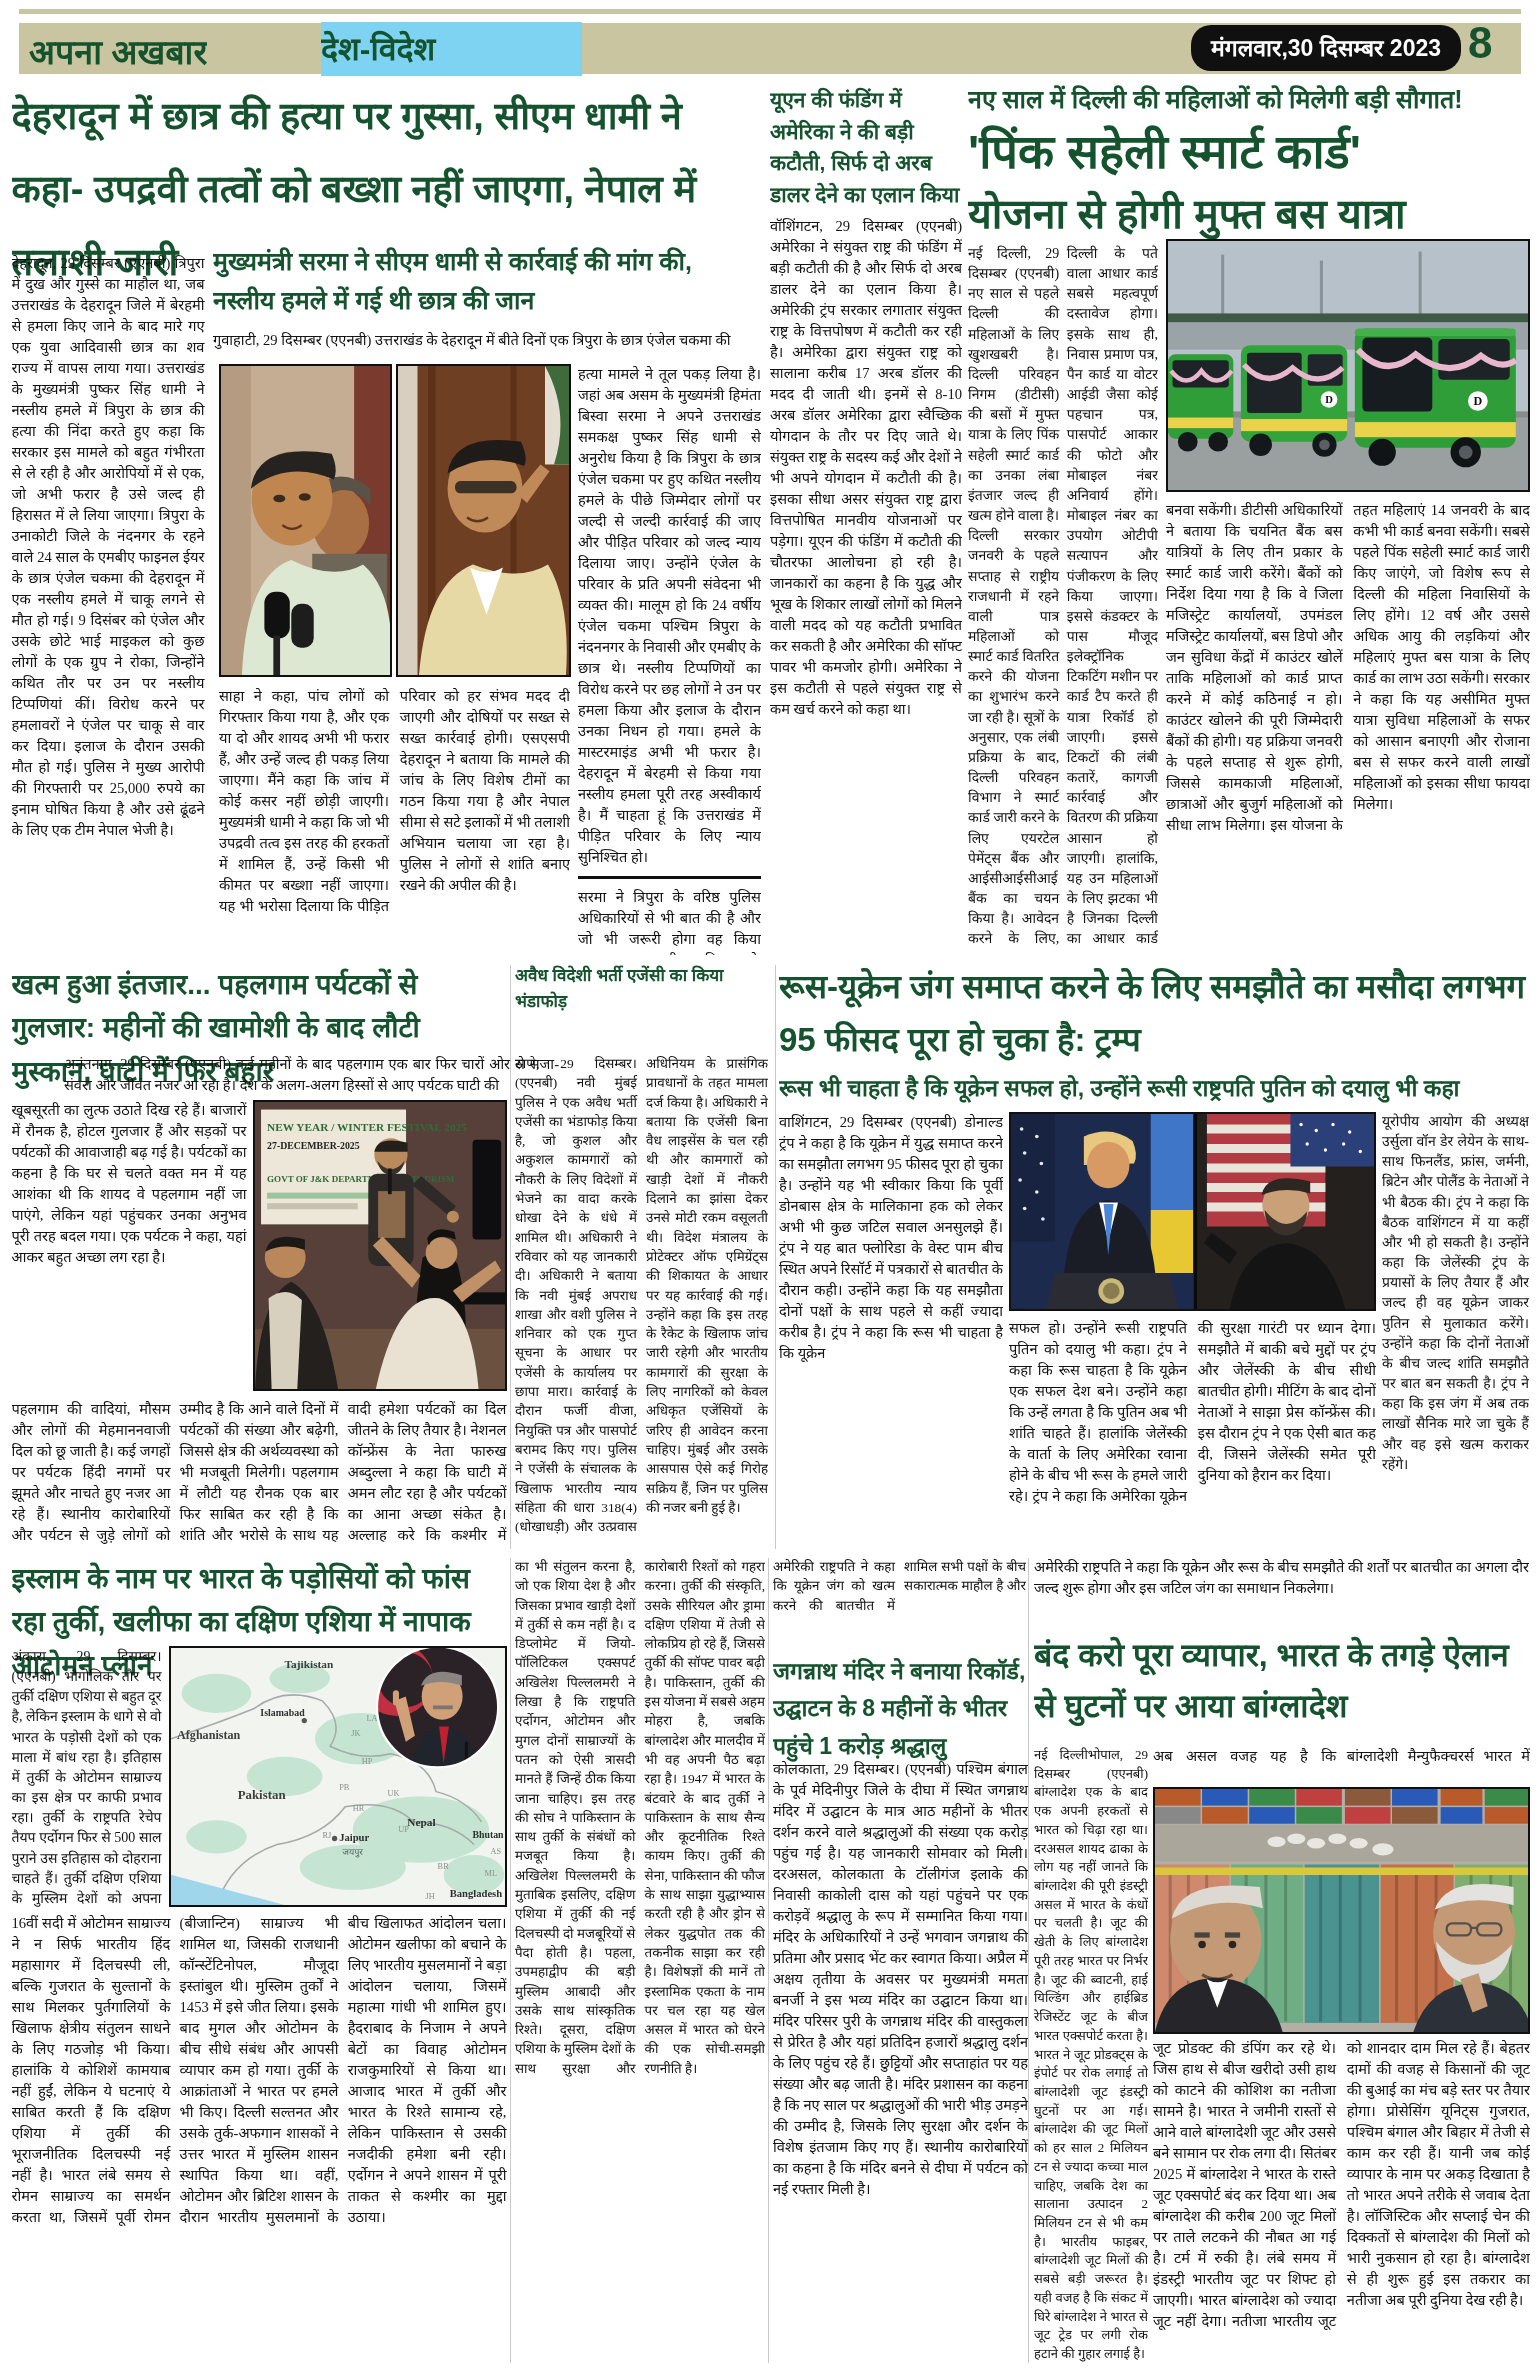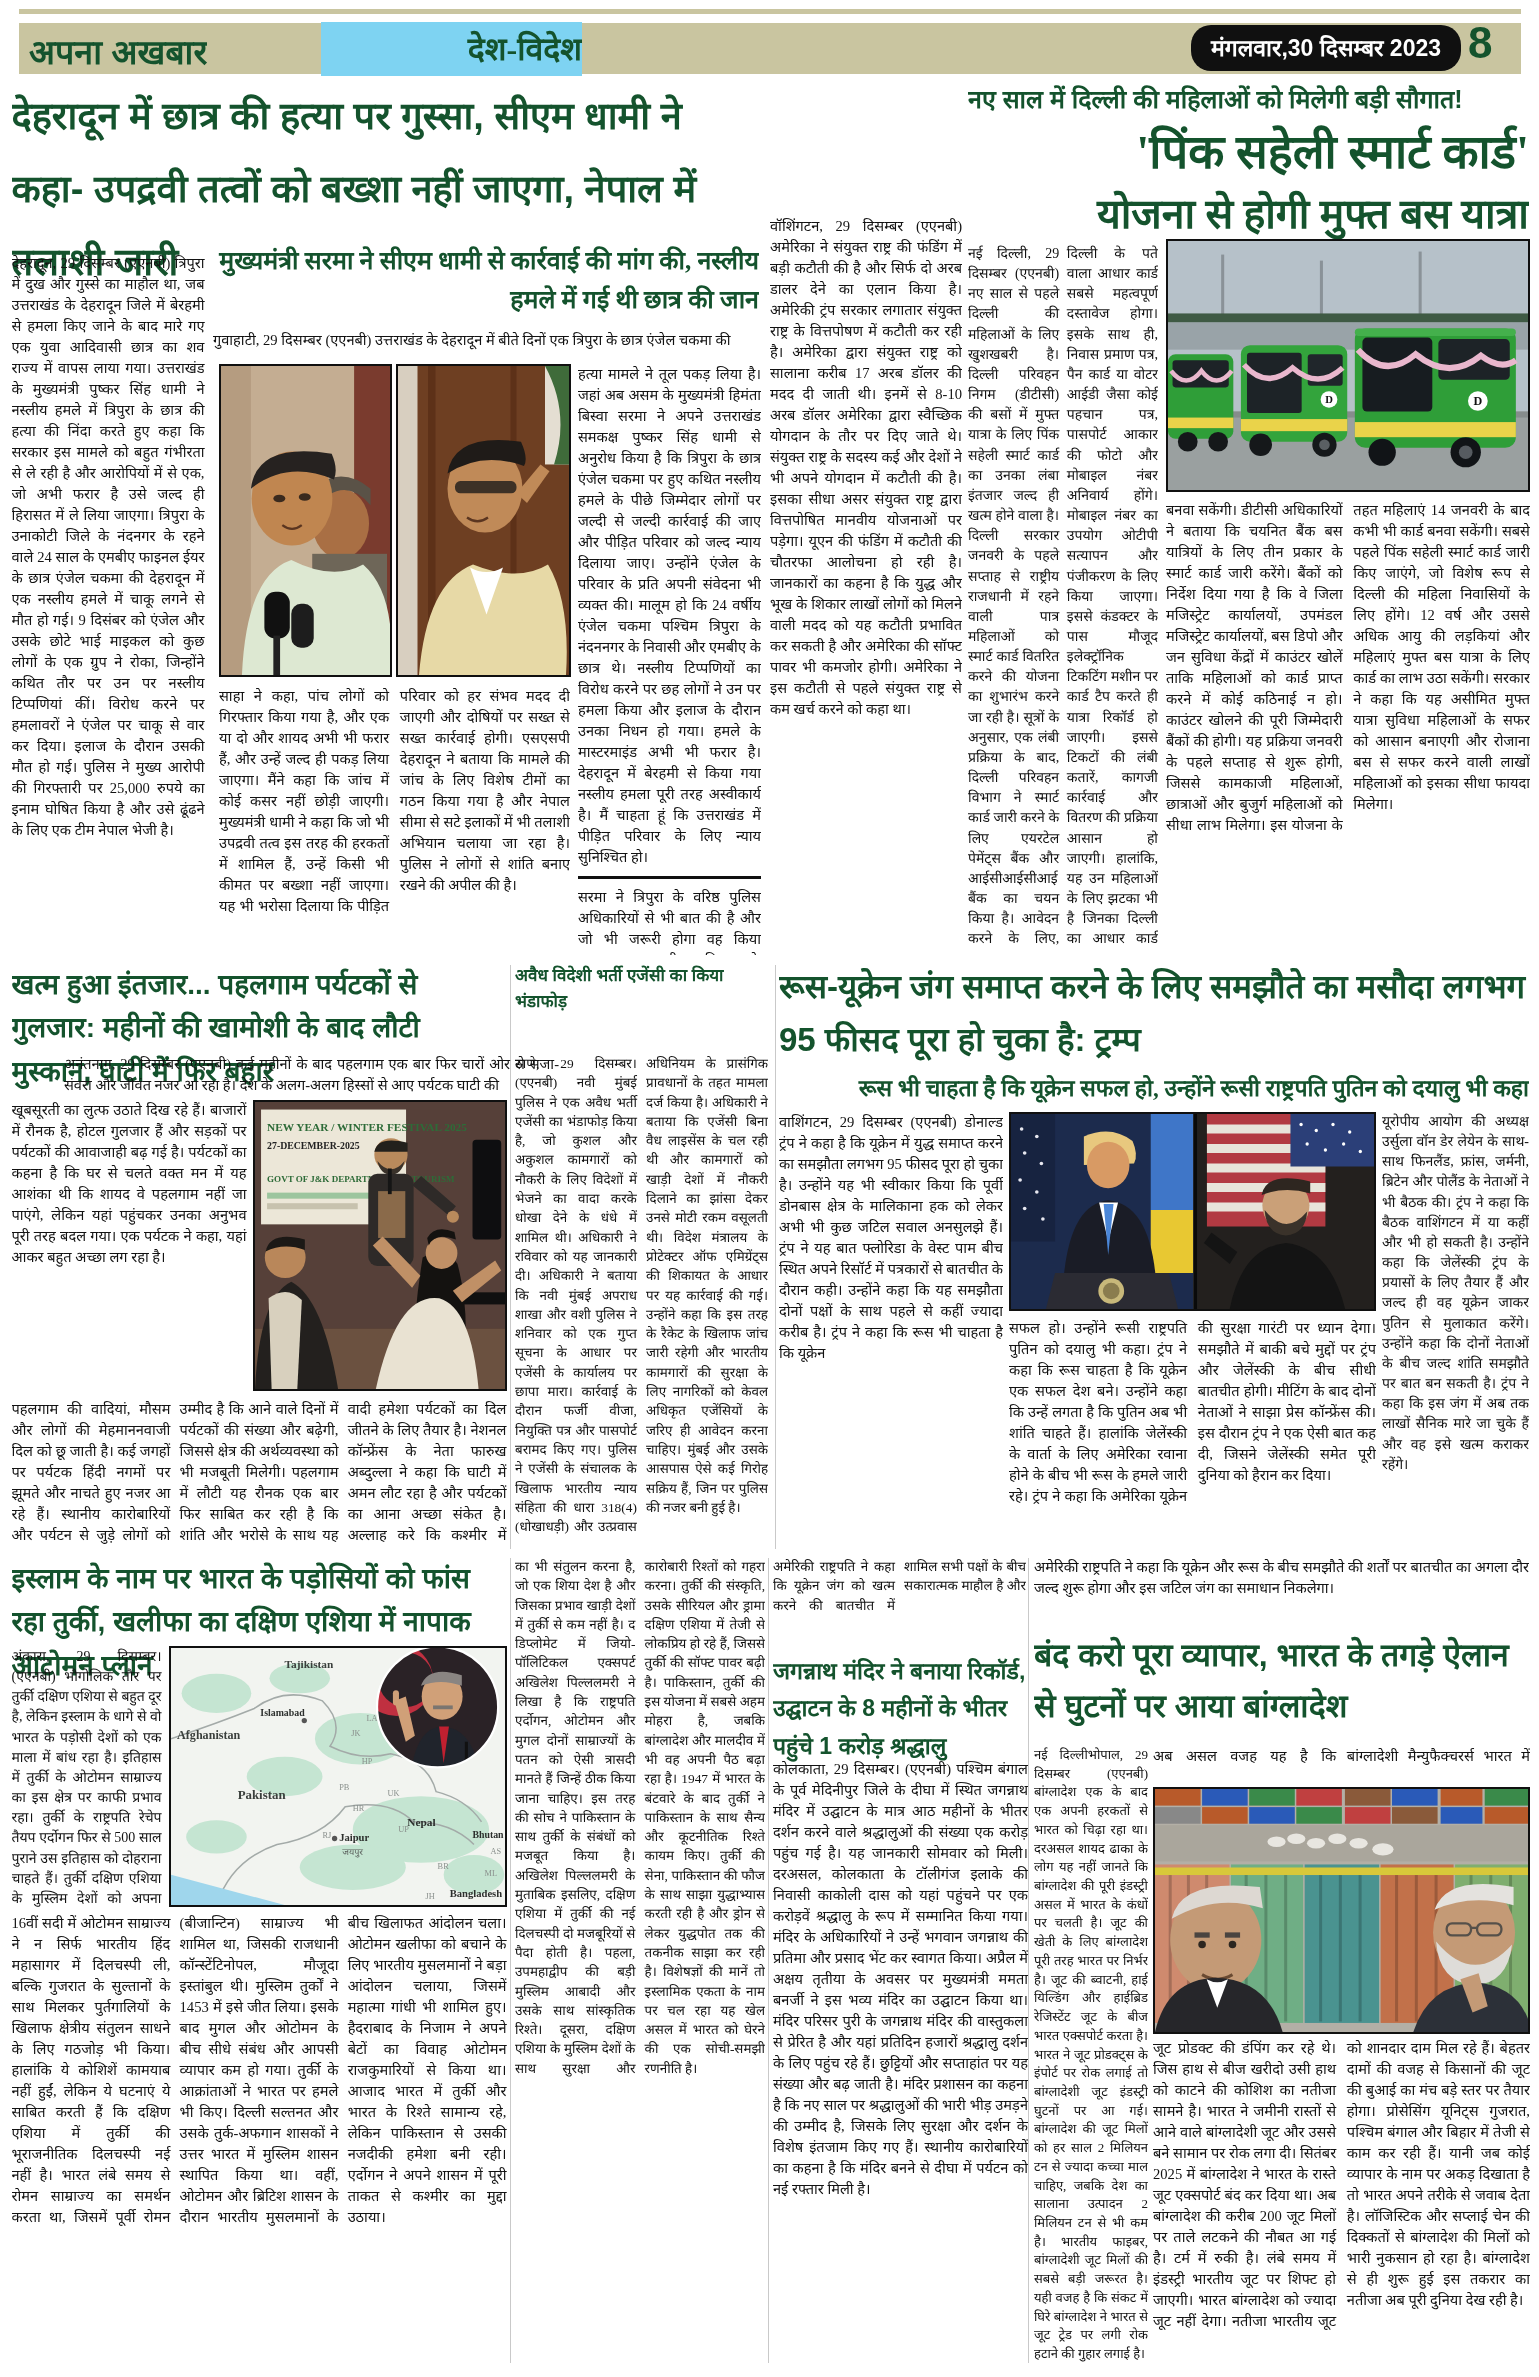--- a/index.html
+++ b/index.html
@@ -3,21 +3,21 @@
 <meta charset="utf-8">
 <style>
   html,body{margin:0;padding:0;background:#ffffff;}
   #page{position:relative;width:1540px;height:2377px;background:#ffffff;overflow:hidden;
         font-family:"Liberation Serif","DejaVu Serif",serif;color:#121212;}
   .abs{position:absolute;box-sizing:border-box;}
   .body{font-size:14.6px;line-height:1.44;text-align:justify;overflow:hidden;word-break:break-word;}
   .cols2{column-count:2;column-gap:10.7px;}
   .cols3{column-count:3;column-gap:9.2px;}
   .hl{font-family:"Liberation Sans","DejaVu Sans",sans-serif;font-weight:bold;color:#14532d;overflow:hidden;}
-  .center{text-align:right;font-family:Liberation Serif, serif;}
+  .center{text-align:left;}
   .photo{border:2.3px solid #101010;overflow:hidden;background:#888;}
   .photo svg{display:block;width:100%;height:100%;}
   .vrule{width:0.8px;background:#c9c9c9;}
   .divider{height:3.8px;background:#101010;margin:7.7px 0;}
   
   #hdr-strip{left:19px;top:9.2px;width:1502px;height:4.6px;}
   #hdr-bar{left:19px;top:23px;width:1502px;height:51px;}
   #paper-name{left:29px;top:28px;font-size:34px;}
   #section-box{left:321px;top:21.5px;width:261px;height:54px;line-height:54px;}
   #date-pill{left:1191px;top:25px;width:270px;height:46px;border-radius:20px;background:#101010;
@@ -80,20 +80,21 @@
     </svg>
   </div>
 
   <div class="abs body" style="left:578px;top:364px;width:183px;height:591px;">
     <span>हत्या मामले ने तूल पकड़ लिया है। जहां अब असम के मुख्यमंत्री हिमंता बिस्वा सरमा ने अपने उत्तराखंड समकक्ष पुष्कर सिंह धामी से अनुरोध किया है कि त्रिपुरा के छात्र एंजेल चकमा पर हुए कथित नस्लीय हमले के पीछे जिम्मेदार लोगों पर जल्दी से जल्दी कार्रवाई की जाए और पीड़ित परिवार को जल्द न्याय दिलाया जाए। उन्होंने एंजेल के परिवार के प्रति अपनी संवेदना भी व्यक्त की। मालूम हो कि 24 वर्षीय एंजेल चकमा पश्चिम त्रिपुरा के नंदननगर के निवासी और एमबीए के छात्र थे। नस्लीय टिप्पणियों का विरोध करने पर छह लोगों ने उन पर हमला किया और इलाज के दौरान उनका निधन हो गया। हमले के मास्टरमाइंड अभी भी फरार है। देहरादून में बेरहमी से किया गया नस्लीय हमला पूरी तरह अस्वीकार्य है। मैं चाहता हूं कि उत्तराखंड में पीड़ित परिवार के लिए न्याय सुनिश्चित हो।</span>
     <div class="divider"></div>
     <span>सरमा ने त्रिपुरा के वरिष्ठ पुलिस अधिकारियों से भी बात की है और जो भी जरूरी होगा वह किया जाएगा। इस बीच, त्रिपुरा के मुख्यमंत्री माणिक साहा ने धामी से बात की, जिन्होंने उन्हें मामले पर कार्रवाई का आश्वासन दिया है। साहा ने कहा कि उन्होंने एंजेल के परिवार से भी बात की है और जल्द ही उनसे मिलेंगे, और हर तरह की मदद का आश्वासन दिया है।</span>
   </div>
   <div class="abs body cols2" style="left:219px;top:686px;width:351px;height:268px;">साहा ने कहा, पांच लोगों को गिरफ्तार किया गया है, और एक या दो और शायद अभी भी फरार हैं, और उन्हें जल्द ही पकड़ लिया जाएगा। मैंने कहा कि जांच में कोई कसर नहीं छोड़ी जाएगी। मुख्यमंत्री धामी ने कहा कि जो भी उपद्रवी तत्व इस तरह की हरकतों में शामिल हैं, उन्हें किसी भी कीमत पर बख्शा नहीं जाएगा। यह भी भरोसा दिलाया कि पीड़ित परिवार को हर संभव मदद दी जाएगी और दोषियों पर सख्त से सख्त कार्रवाई होगी। एसएसपी देहरादून ने बताया कि मामले की जांच के लिए विशेष टीमों का गठन किया गया है और नेपाल सीमा से सटे इलाकों में भी तलाशी अभियान चलाया जा रहा है। पुलिस ने लोगों से शांति बनाए रखने की अपील की है।</div>
 
+  <div class="abs hl" style="left:770px;top:84px;width:192px;font-size:21px;line-height:1.5;">यूएन की फंडिंग में अमेरिका ने की बड़ी कटौती, सिर्फ दो अरब डालर देने का एलान किया</div>
   <div class="abs body" style="left:770px;top:216px;width:192px;height:738px;">वॉशिंगटन, 29 दिसम्बर (एएनबी) अमेरिका ने संयुक्त राष्ट्र की फंडिंग में बड़ी कटौती की है और सिर्फ दो अरब डालर देने का एलान किया है। अमेरिकी ट्रंप सरकार लगातार संयुक्त राष्ट्र के वित्तपोषण में कटौती कर रही है। अमेरिका द्वारा संयुक्त राष्ट्र को सालाना करीब 17 अरब डॉलर की मदद दी जाती थी। इनमें से 8-10 अरब डॉलर अमेरिका द्वारा स्वैच्छिक योगदान के तौर पर दिए जाते थे। संयुक्त राष्ट्र के सदस्य कई और देशों ने भी अपने योगदान में कटौती की है। इसका सीधा असर संयुक्त राष्ट्र द्वारा वित्तपोषित मानवीय योजनाओं पर पड़ेगा। यूएन की फंडिंग में कटौती की चौतरफा आलोचना हो रही है। जानकारों का कहना है कि युद्ध और भूख के शिकार लाखों लोगों को मिलने वाली मदद को यह कटौती प्रभावित कर सकती है और अमेरिका की सॉफ्ट पावर भी कमजोर होगी। अमेरिका ने इस कटौती से पहले संयुक्त राष्ट्र से कम खर्च करने को कहा था।</div>
 
   <div class="abs hl center" style="left:968px;top:118px;width:561px;font-size:47px;">'पिंक सहेली स्मार्ट कार्ड'</div>
   <div class="abs hl" style="left:968px;top:81px;width:561px;font-size:25px;">नए साल में दिल्ली की महिलाओं को मिलेगी बड़ी सौगात!</div>
   <div class="abs hl center" style="left:968px;top:184px;width:561px;font-size:41px;">योजना से होगी मुफ्त बस यात्रा</div>
 
   <div class="abs photo" style="left:1166px;top:239px;width:364px;height:253px;">
     <svg viewBox="0 0 474 330" preserveAspectRatio="none">
       <rect width="474" height="330" fill="#b6c1c9"></rect>
       <rect x="70" y="18" width="4" height="80" fill="#8a9298"></rect>

